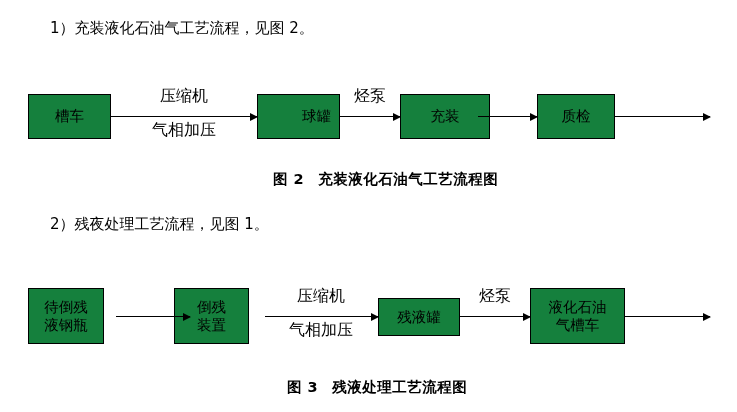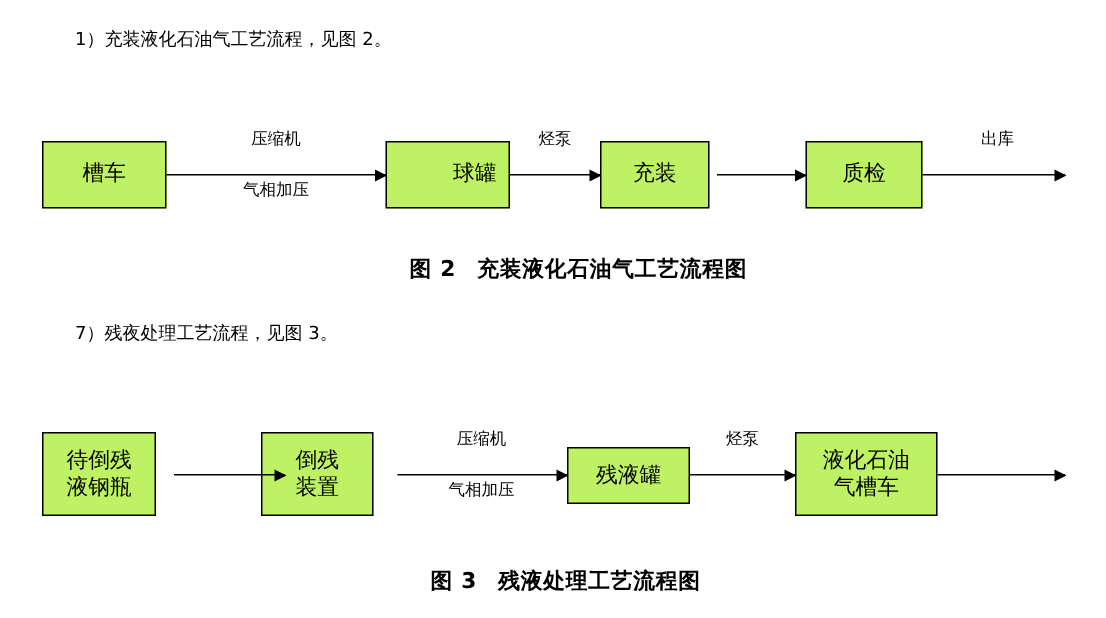--- a/index.html
+++ b/index.html
@@ -8,39 +8,39 @@
     background:#ffffff;
     font-family:"DejaVu Sans","Liberation Sans",sans-serif;
     color:#000;
     position:relative;
     overflow:hidden;
   }
   .page{position:relative;width:737px;height:412px;}
 
   .para{
     position:absolute;
-    font-size:12px;
+    font-size:15px;
     line-height:1.4;
     white-space:nowrap;
   }
   .caption{
     position:absolute;
     font-size:14.5px;
     font-weight:bold;
     white-space:nowrap;
     letter-spacing:0.5px;
   }
   .caption .cap-num{margin-right:14px;}
 
   .flow{position:absolute;}
 
   .node{
     position:absolute;
     border:1.4px solid #000;
-    background:#bef264;
+    background:#15803d;
     display:flex;
     align-items:center;
     justify-content:center;
     text-align:center;
     font-size:14.5px;
     line-height:1.25;
     box-sizing:border-box;
   }
   .node span{display:block;}
 
@@ -57,64 +57,63 @@
     top:50%;
     transform:translateY(-50%);
     width:0;height:0;
     border-left:8px solid #000;
     border-top:4.2px solid transparent;
     border-bottom:4.2px solid transparent;
   }
 
   .alabel{
     position:absolute;
-    font-size:11px;
+    font-size:16px;
     white-space:nowrap;
     line-height:1.3;
     text-align:center;
   }
 </style>
 </head>
 <body>
 
 <div class="page">
 
   <div class="para" style="left:50px;top:18px;">1）充装液化石油气工艺流程，见图 2。</div>
 
   <div class="flow" style="left:0;top:80px;width:737px;height:70px;">
 
     <div class="node" style="left:28px;top:14px;width:83px;height:45px;">
       <span>槽车</span>
     </div>
     <div class="node" style="left:257px;top:14px;width:83px;height:45px;padding-left:36px;">
       <span>球罐</span>
     </div>
-    <div class="node" style="left:400px;top:14px;width:73px;height:45px;">
+    <div class="node" style="left:400px;top:14px;width:90px;height:45px;">
       <span>充装</span>
     </div>
     <div class="node" style="left:537px;top:14px;width:78px;height:45px;">
       <span>质检</span>
     </div>
 
     <div class="arrow" style="left:111px;top:36px;width:146px;"></div>
     <div class="arrow" style="left:340px;top:36px;width:60px;"></div>
     <div class="arrow" style="left:478px;top:36px;width:59px;"></div>
     <div class="arrow" style="left:615px;top:36px;width:95px;"></div>
 
     <div class="alabel" style="left:131px;top:6px;width:106px;">压缩机</div>
     <div class="alabel" style="left:124px;top:40px;width:120px;">气相加压</div>
     <div class="alabel" style="left:325px;top:6px;width:90px;">烃泵</div>
-    <div class="alabel" style="left:620px;top:6px;width:90px;">出库</div>
   </div>
 
   <div class="caption" style="left:225px;top:170px;padding-left:48px;">
     <span class="cap-num">图 2</span><span>充装液化石油气工艺流程图</span>
   </div>
 
-  <div class="para" style="left:50px;top:214px;">7）残夜处理工艺流程，见图 3。</div>
+  <div class="para" style="left:50px;top:214px;">2）残夜处理工艺流程，见图 1。</div>
 
   <div class="flow" style="left:0;top:276px;width:737px;height:80px;">
 
     <div class="node" style="left:28px;top:12px;width:76px;height:56px;flex-direction:column;">
       <span>待倒残</span>
       <span>液钢瓶</span>
     </div>
     <div class="node" style="left:174px;top:12px;width:75px;height:56px;flex-direction:column;">
       <span>倒残</span>
       <span>装置</span>

